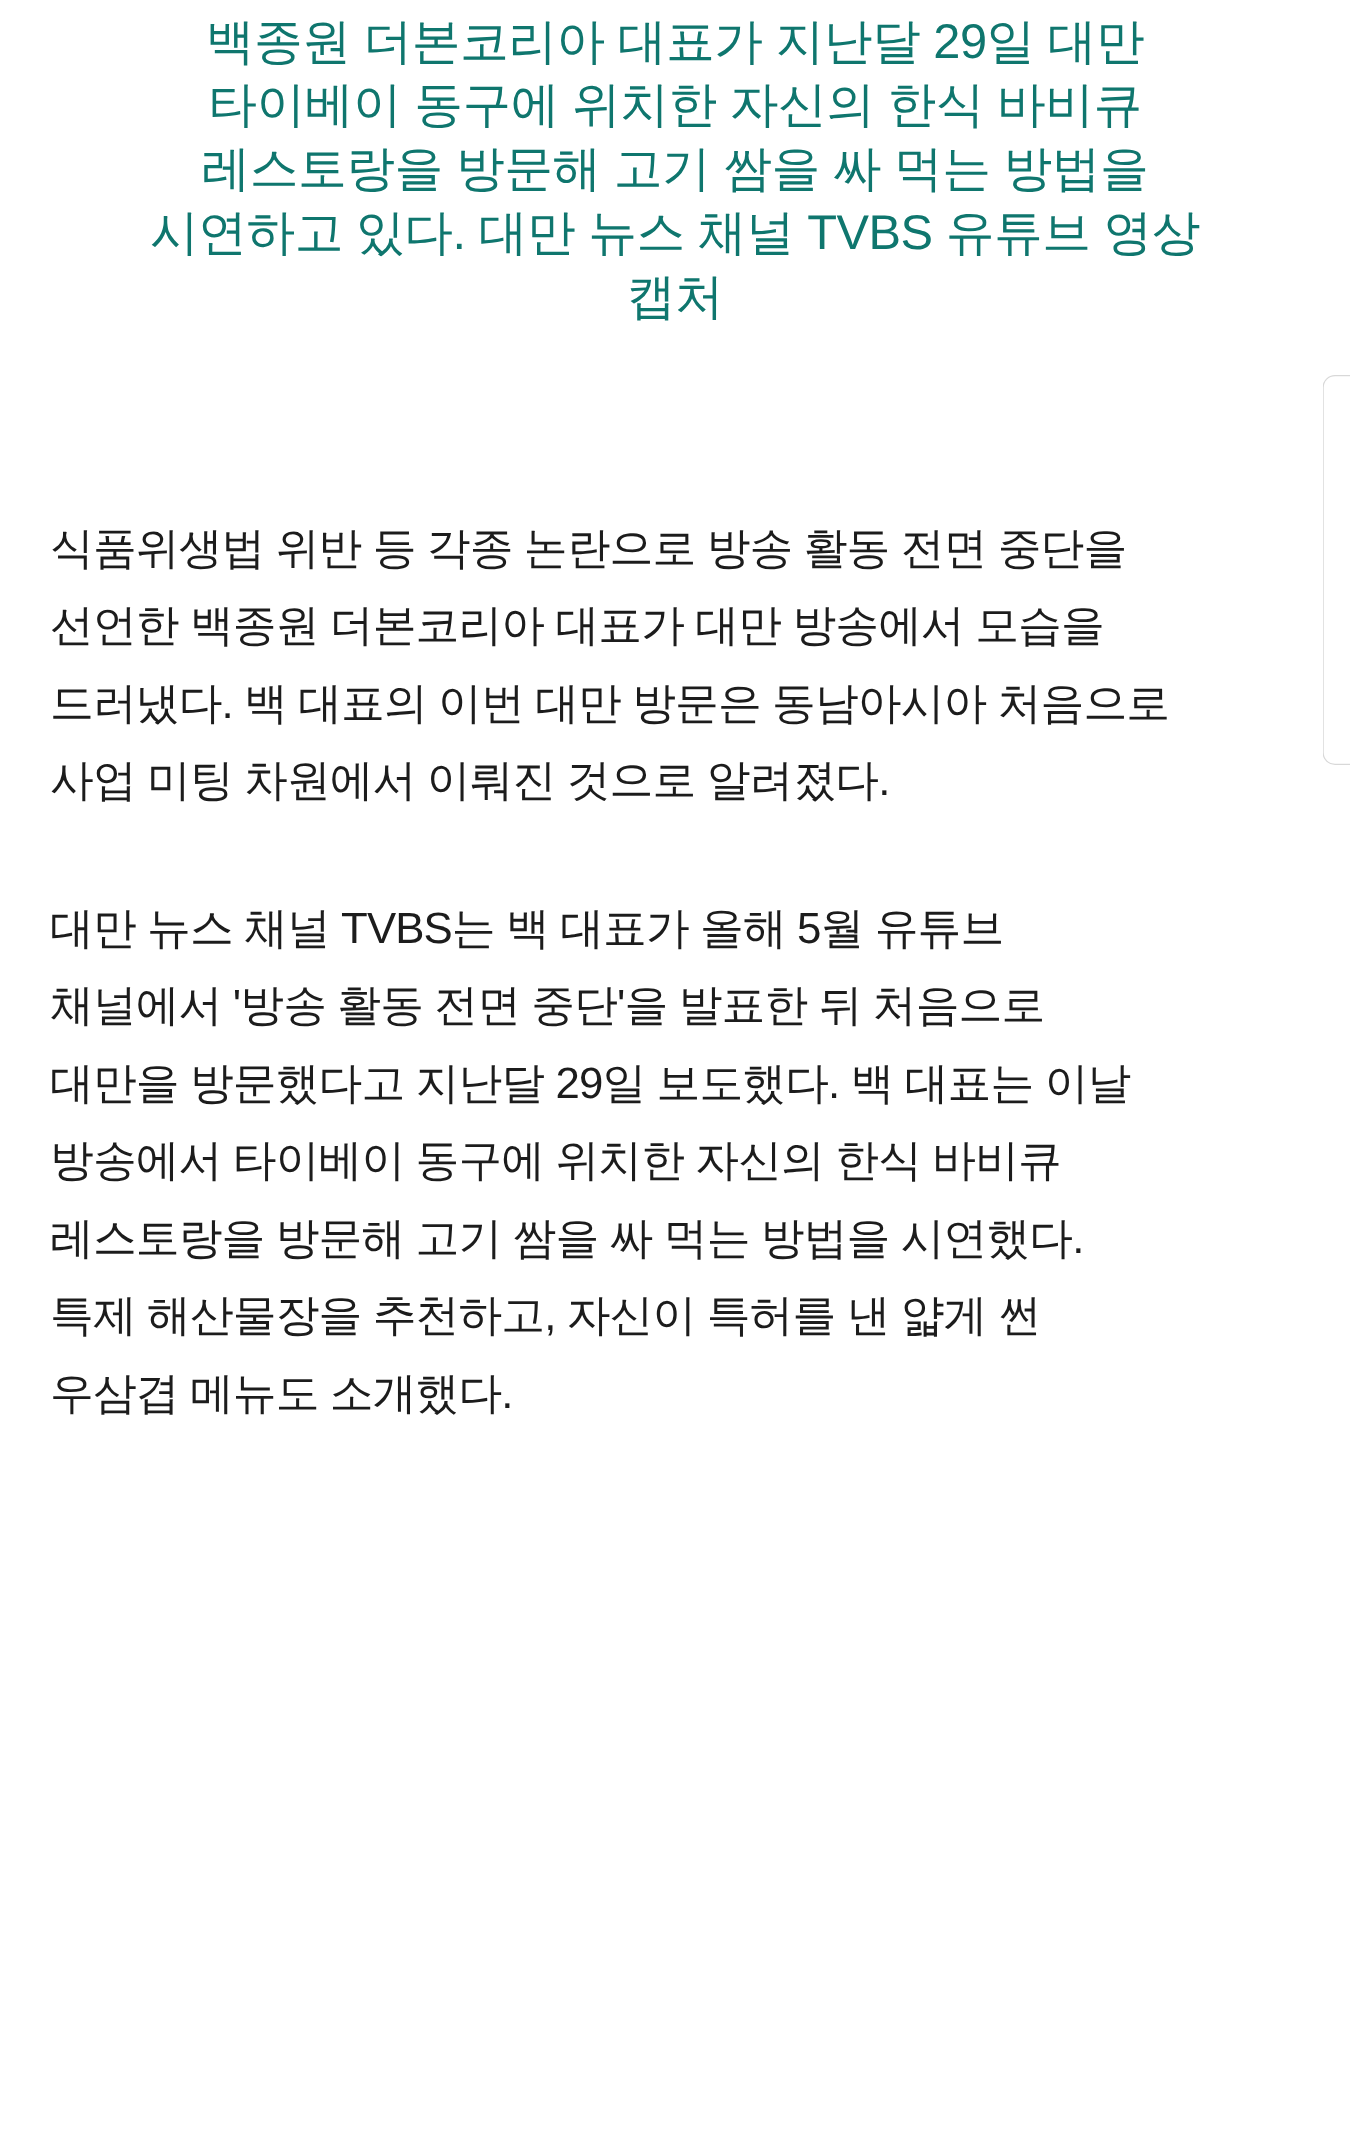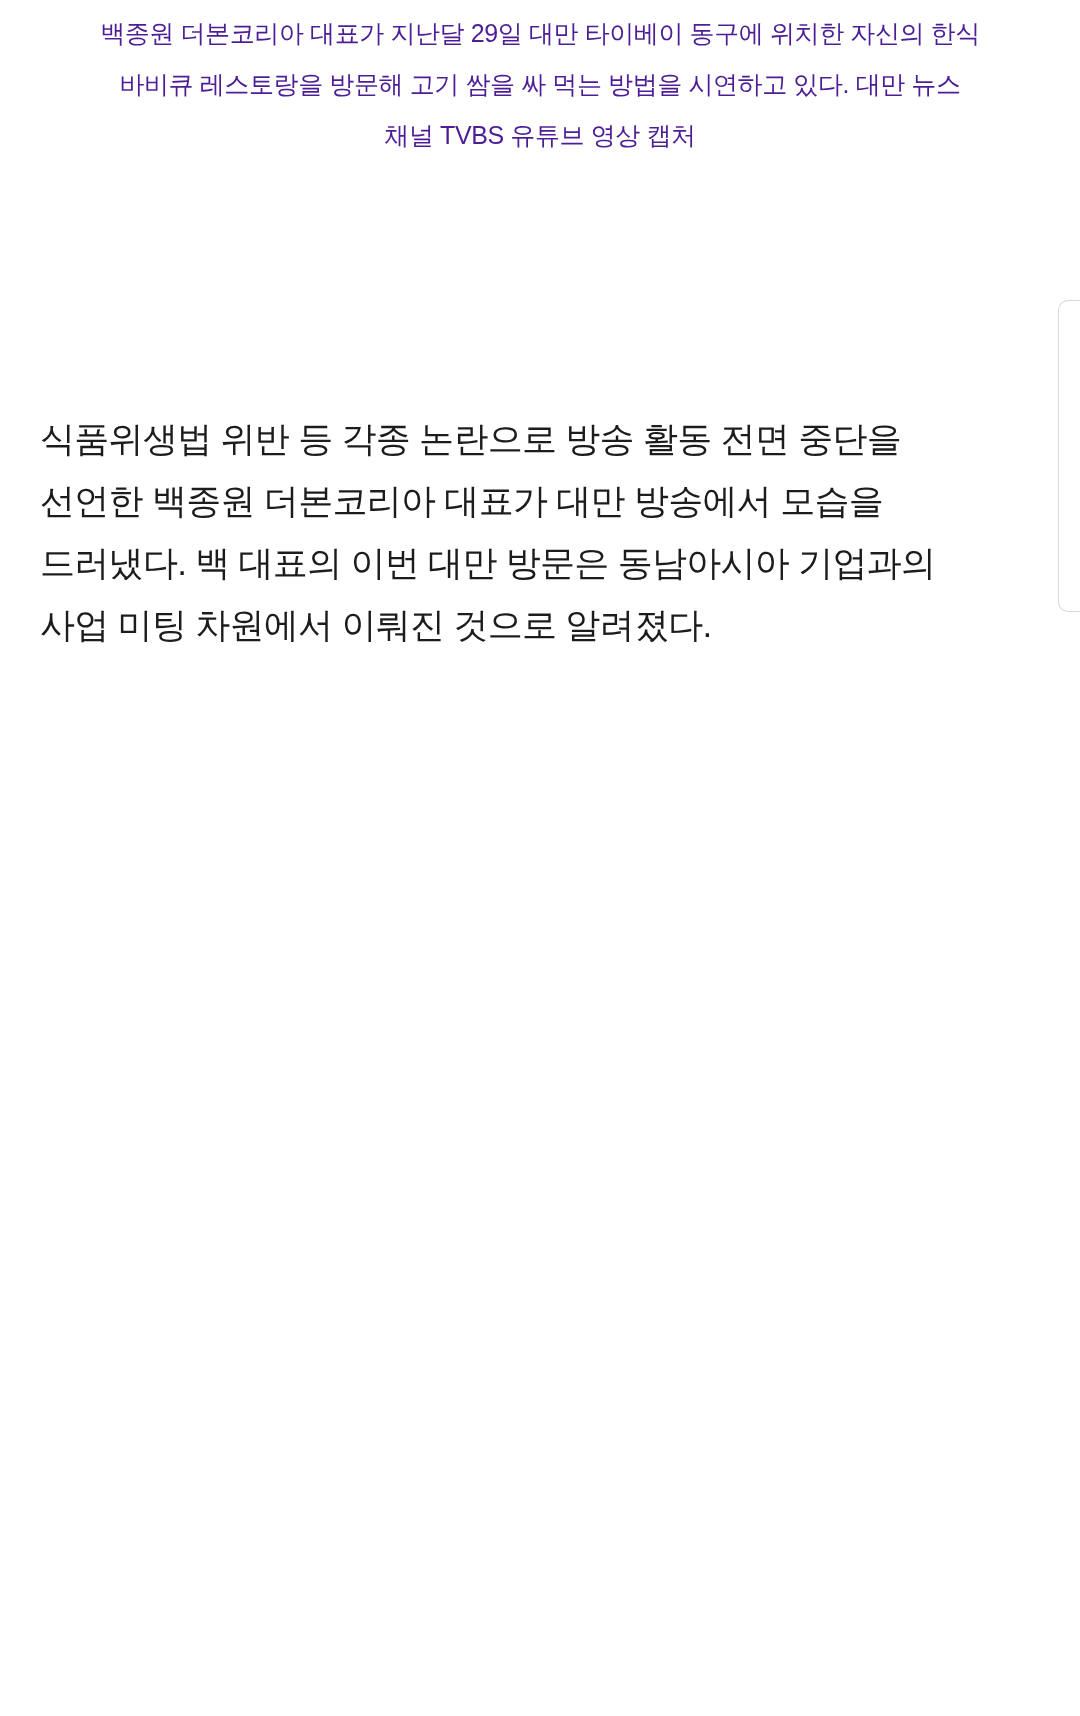--- a/index.html
+++ b/index.html
@@ -23,23 +23,23 @@
     position: relative;
     background: #ffffff;
   }
 
   
   .caption {
     width: 880px;
     margin: 0 auto;
     padding-top: 8px;
     text-align: center;
-    font-size: 25px;
+    font-size: 39px;
     line-height: 51px;
-    color: #4c1d95;
+    color: #0f766e;
     letter-spacing: -0.4px;
     font-weight: 400;
     word-break: keep-all;
   }
 
   
   .article {
     position: absolute;
     top: 408px;
     left: 40px;
@@ -72,18 +72,19 @@
   }
 </style>
 </head>
 <body>
 
 <div class="page">
 
   <div class="caption">백종원 더본코리아 대표가 지난달 29일 대만 타이베이 동구에 위치한 자신의 한식 바비큐 레스토랑을 방문해 고기 쌈을 싸 먹는 방법을 시연하고 있다. 대만 뉴스 채널 TVBS 유튜브 영상 캡처</div>
 
   <div class="article">
-    <p>식품위생법 위반 등 각종 논란으로 방송 활동 전면 중단을 선언한 백종원 더본코리아 대표가 대만 방송에서 모습을 드러냈다. 백 대표의 이번 대만 방문은 동남아시아 기업과의 사업 미팅 차원에서 이뤄진 것으로 알려졌다.</p>
+    <p>식품위생법 위반 등 각종 논란으로 방송 활동 전면 중단을 선언한 백종원 더본코리아 대표가 대만 방송에서 모습을 드러냈다. 백 대표의 이번 대만 방문은 동남아시아 처음으로 사업 미팅 차원에서 이뤄진 것으로 알려졌다.</p>
+    <p>대만 뉴스 채널 TVBS는 백 대표가 올해 5월 유튜브 채널에서 '방송 활동 전면 중단'을 발표한 뒤 처음으로 대만을 방문했다고 지난달 29일 보도했다. 백 대표는 이날 방송에서 타이베이 동구에 위치한 자신의 한식 바비큐 레스토랑을 방문해 고기 쌈을 싸 먹는 방법을 시연했다. 특제 해산물장을 추천하고, 자신이 특허를 낸 얇게 썬 우삼겹 메뉴도 소개했다.</p>
   </div>
 
   <div class="side-panel"></div>
 
 </div>
 
 </body></html>

